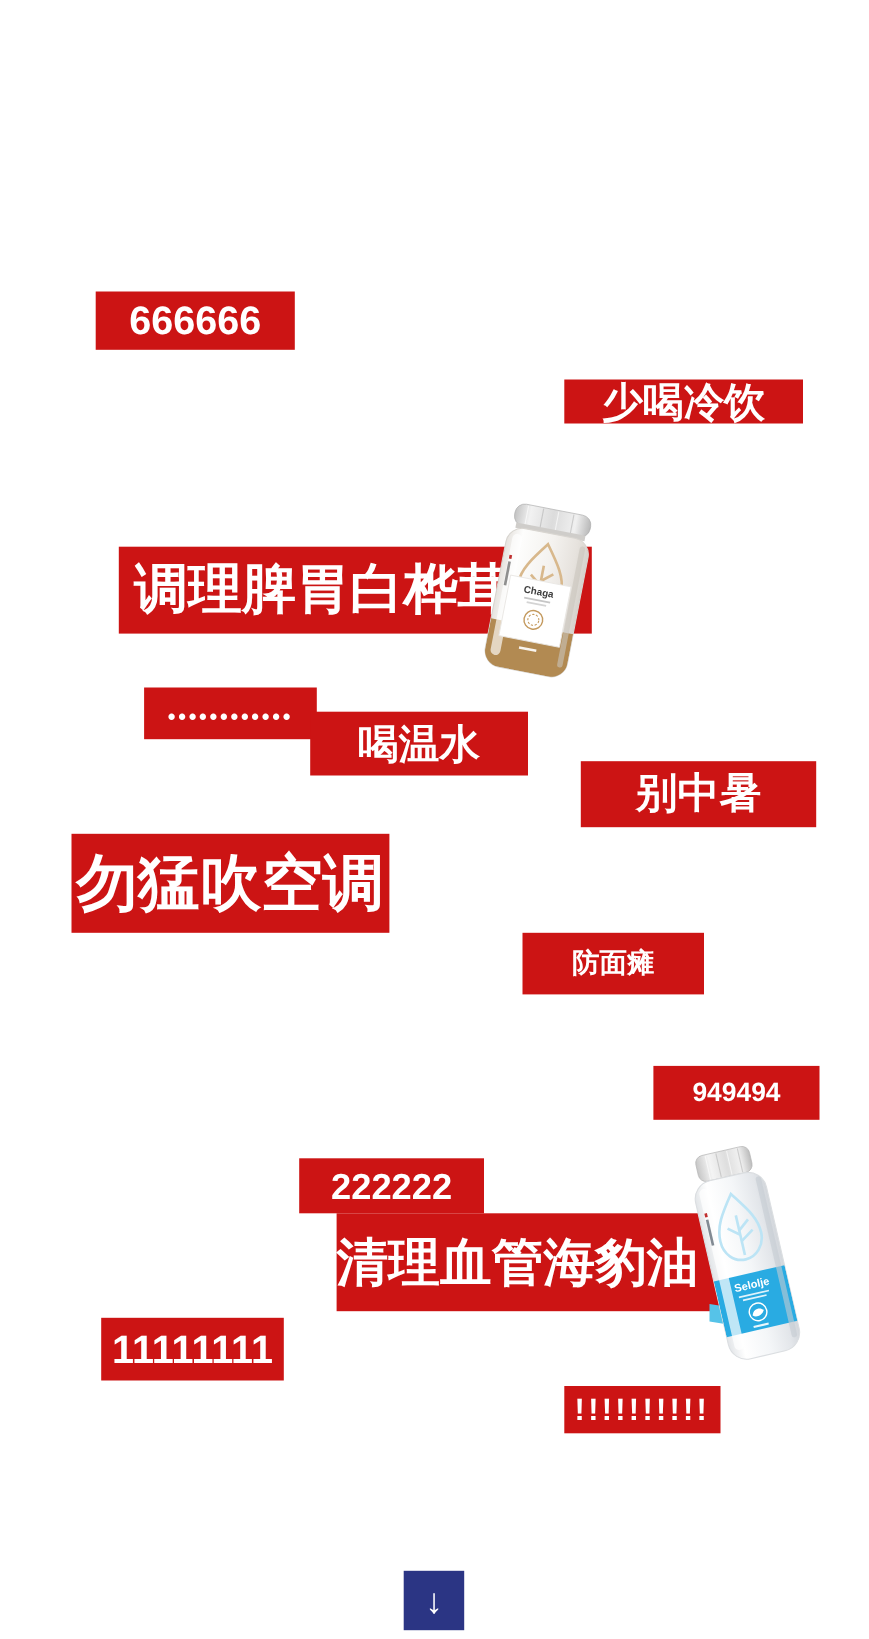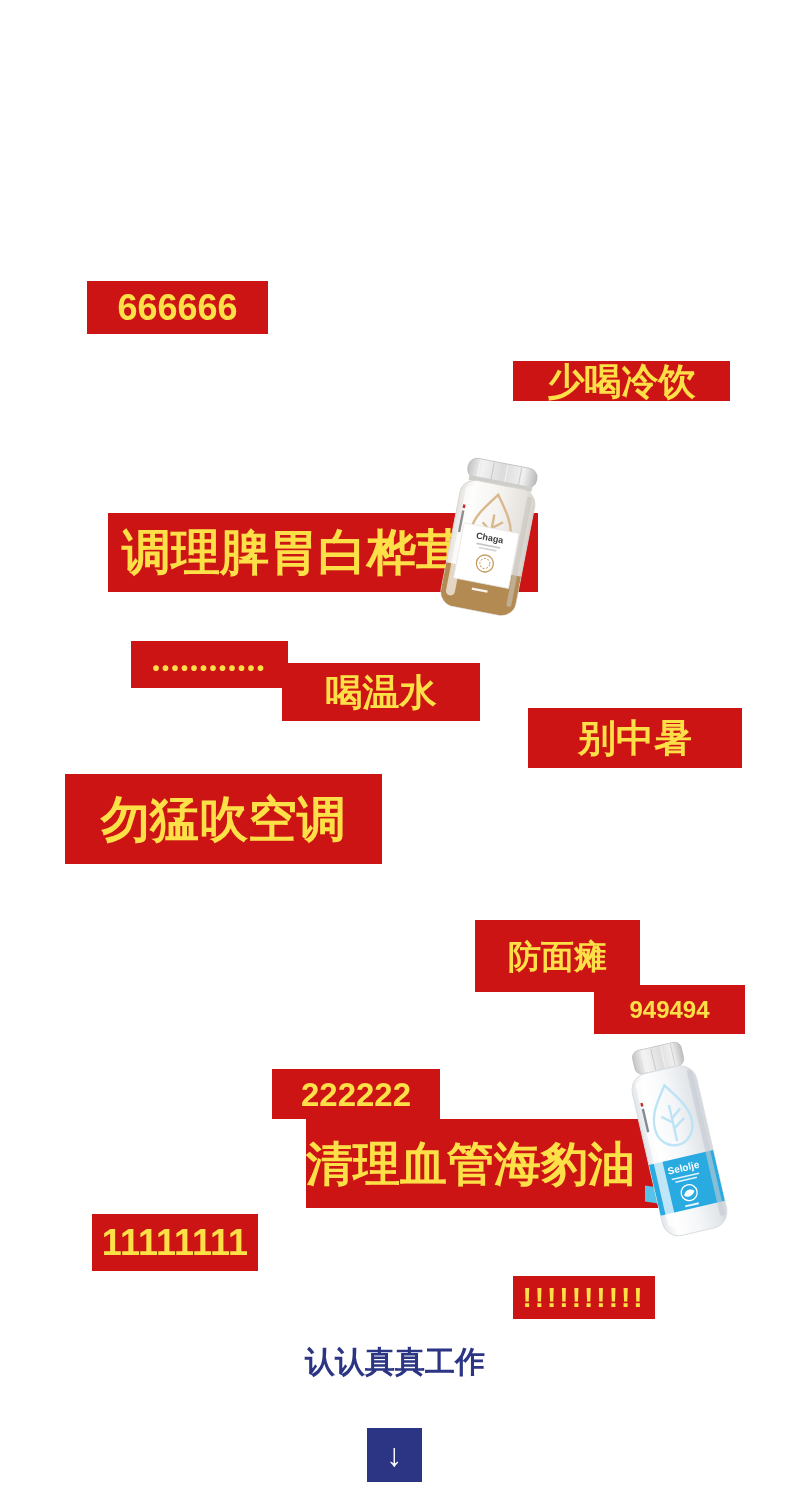--- a/index.html
+++ b/index.html
@@ -7,32 +7,32 @@
     --navy:#2B3584;
     --blue:#29ABE2;
     --gold:#B9905A;
   }
   html,body{margin:0;padding:0;background:#fff;}
   .canvas{
     position:relative;width:790px;height:1490px;background:#fff;overflow:hidden;
     font-family:"Liberation Sans","DejaVu Sans",sans-serif;
   }
   .banner{
-    position:absolute;background:var(--red);color:#fde047;
+    position:absolute;background:var(--red);color:#ffffff;
     display:flex;align-items:center;justify-content:center;
-    font-weight:700;white-space:nowrap;line-height:1;margin-top:16px;
+    font-weight:700;white-space:nowrap;line-height:1;
   }
   .bn1 {left:87px;  top:265px;  width:181px; height:53px; font-size:36px; font-weight:600;}
   .bn2 {left:513px; top:345px;  width:217px; height:40px; font-size:37px;}
   .bn3 {left:108px; top:497px;  width:430px; height:79px; font-size:49px; justify-content:flex-start; padding-left:14px; box-sizing:border-box; z-index:1;}
   .bn4 {left:131px; top:625px;  width:157px; height:47px; font-size:20px; letter-spacing:2.5px; padding-top:6px; box-sizing:border-box;}
   .bn5 {left:282px; top:647px;  width:198px; height:58px; font-size:37px; z-index:2;}
   .bn6 {left:528px; top:692px;  width:214px; height:60px; font-size:38px;}
-  .bn7 {left:65px;  top:758px;  width:317px; height:90px; font-size:49px;}
-  .bn8 {left:475px; top:904px;  width:165px; height:72px; font-size:33px;}
+  .bn7 {left:65px;  top:758px;  width:289px; height:90px; font-size:56px;}
+  .bn8 {left:475px; top:848px;  width:165px; height:56px; font-size:25px;}
   .bn9 {left:594px; top:969px;  width:151px; height:49px; font-size:24px; font-weight:600;}
   .bn10{left:272px; top:1053px; width:168px; height:50px; font-size:33px; font-weight:600;}
   .bn11{left:306px; top:1103px; width:384px; height:89px; font-size:47px; justify-content:flex-start; box-sizing:border-box; z-index:1;}
   .bn12{left:92px;  top:1198px; width:166px; height:57px; font-size:36px; font-weight:600;}
   .bn13{left:513px; top:1260px; width:142px; height:43px; font-size:28px; letter-spacing:3px;}
 
   .product{position:absolute;}
   .product-chaga{left:436px; top:458px; width:108px; height:158px; transform:rotate(11deg); z-index:3;}
   .product-selolje{left:616px; top:1040px; width:122px; height:200px; transform:rotate(-13deg); z-index:4;}
   .wedge-teal{
@@ -187,19 +187,18 @@
         <rect x="54" y="165.5" width="14" height="2" fill="#ffffff" opacity="0.9"></rect>
       </g>
       <g>
         <rect x="33.5" y="56" width="2.4" height="3.6" fill="#c03030"></rect>
         <rect x="33.5" y="62" width="2.4" height="24" fill="#5a6470" opacity="0.75"></rect>
       </g>
     </svg>
   </div>
 
   <div class="slogan">
-    <div>认认真真工作</div>
   </div>
   <div class="arrow-btn">
     <span>↓</span>
   </div>
 
 </div>
 
 </body></html>

